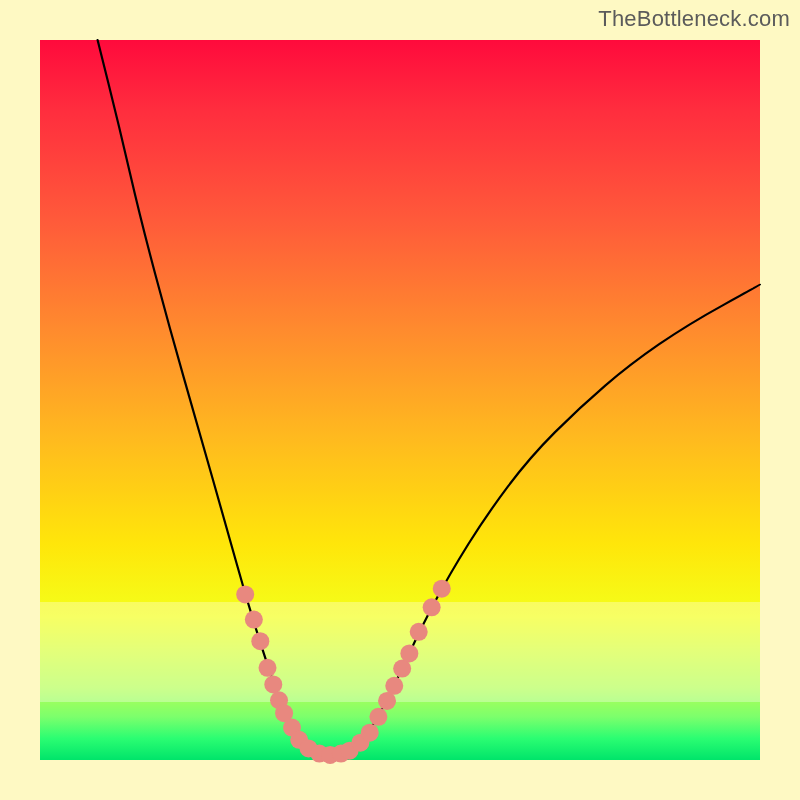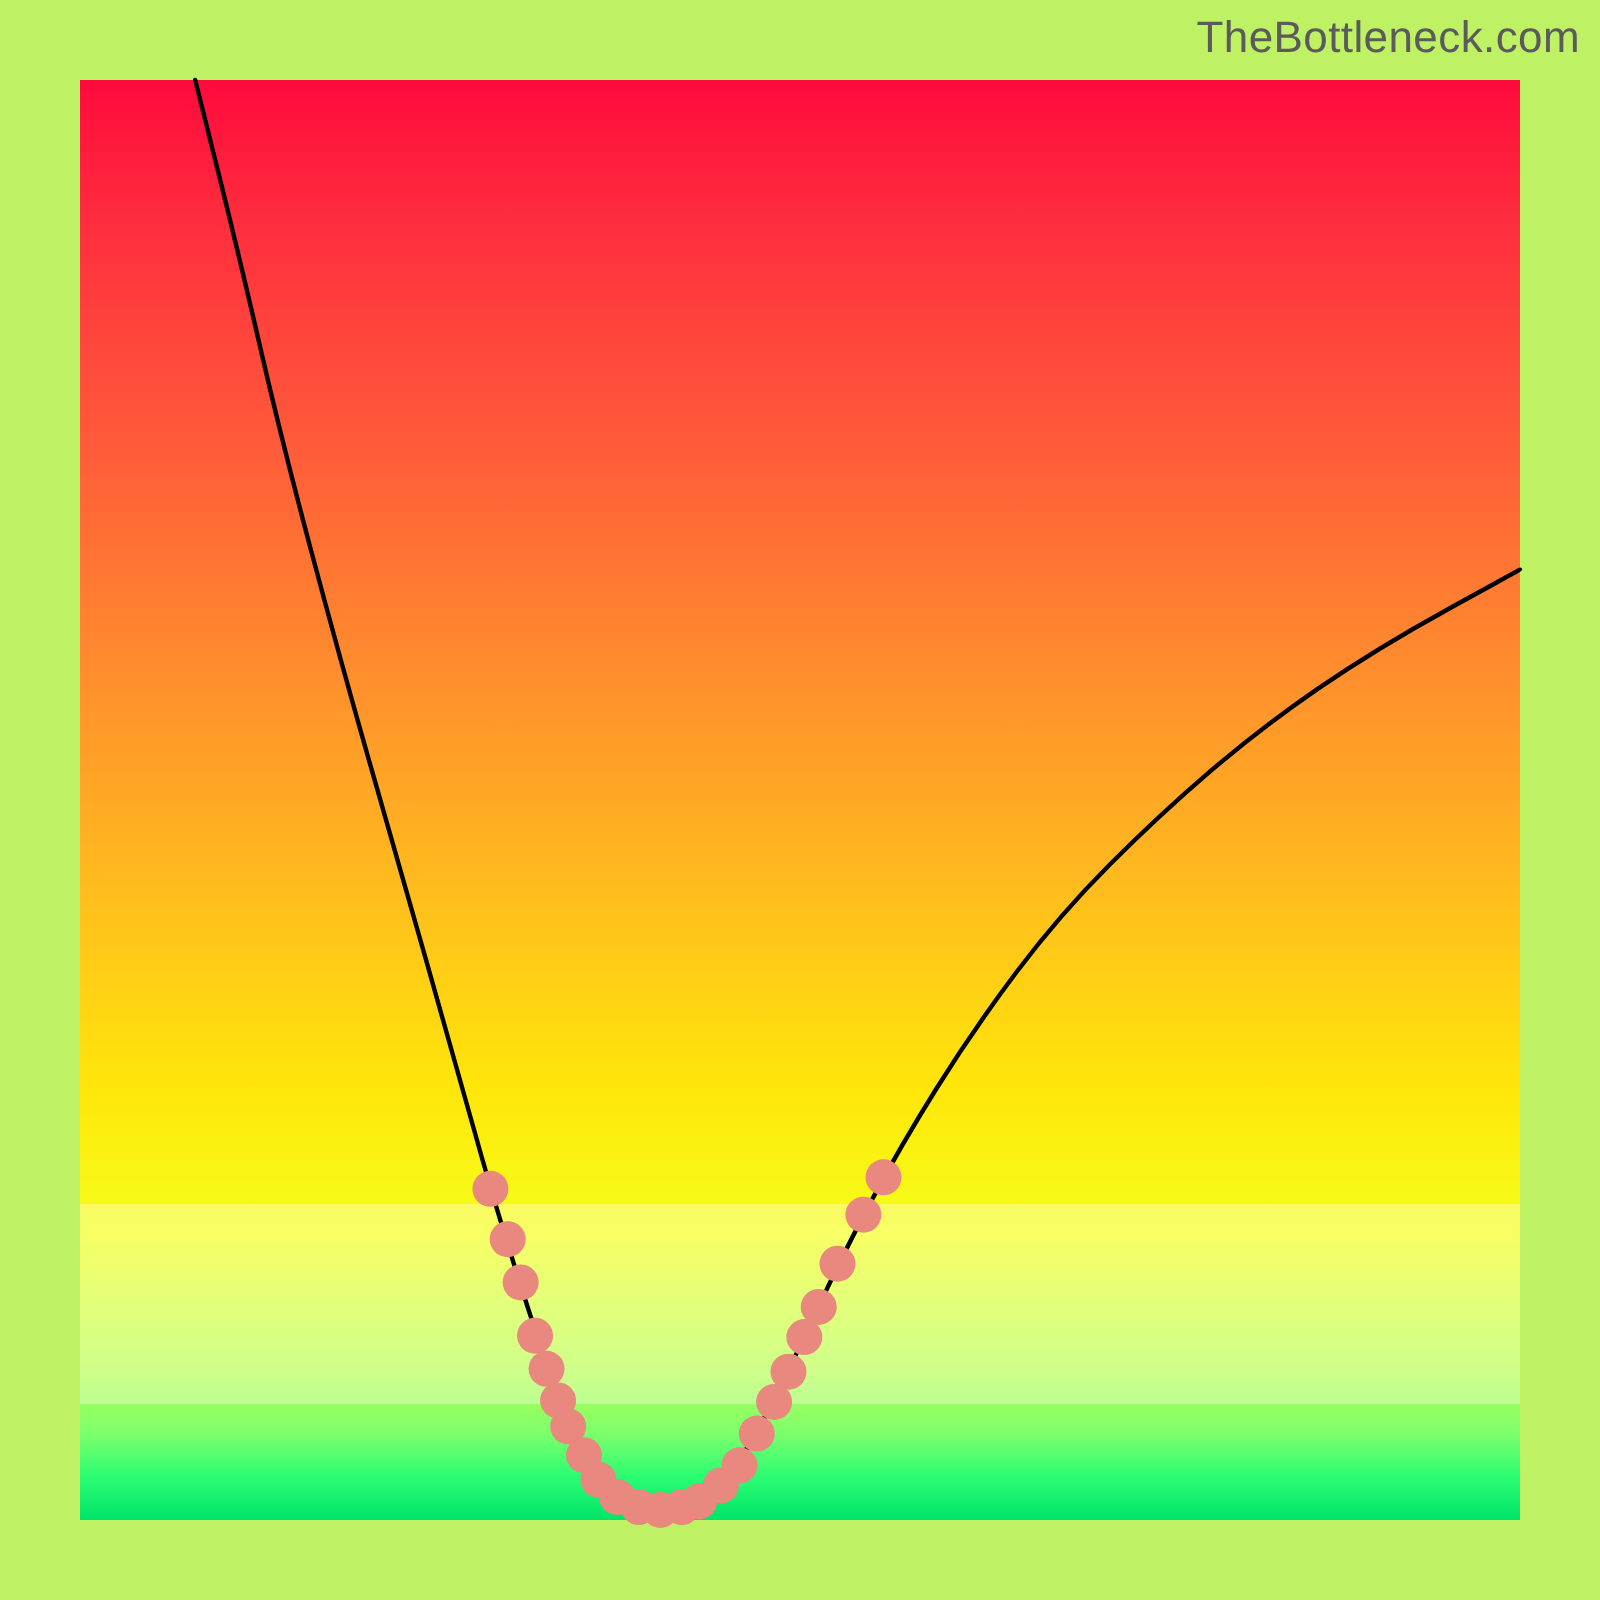--- a/index.html
+++ b/index.html
@@ -8,21 +8,21 @@
     width: 800px;
     height: 800px;
     overflow: hidden;
     background: #000;
     font-family: Arial, Helvetica, sans-serif;
   }
   .frame {
     position: relative;
     width: 800px;
     height: 800px;
-    background: #bef264;
+    background: #fef9c3;
   }
   .plot-area {
     position: absolute;
     left: 40px;
     top: 40px;
     width: 720px;
     height: 720px;
     background: linear-gradient(
       to bottom,
       #ff0a3c 0%,

